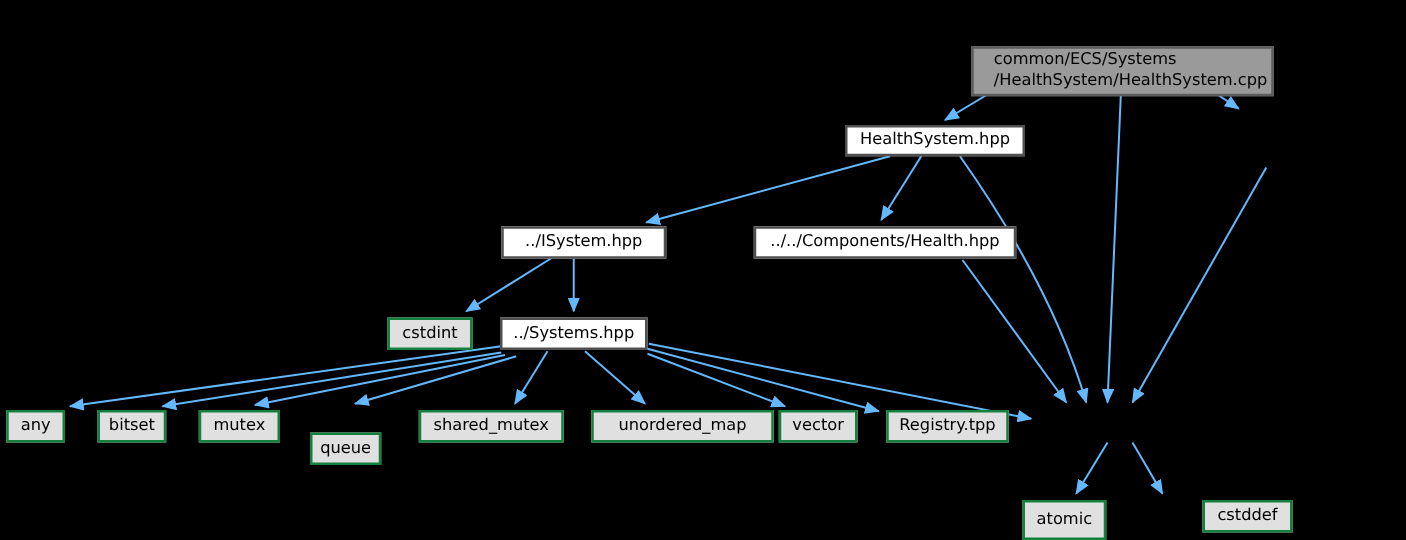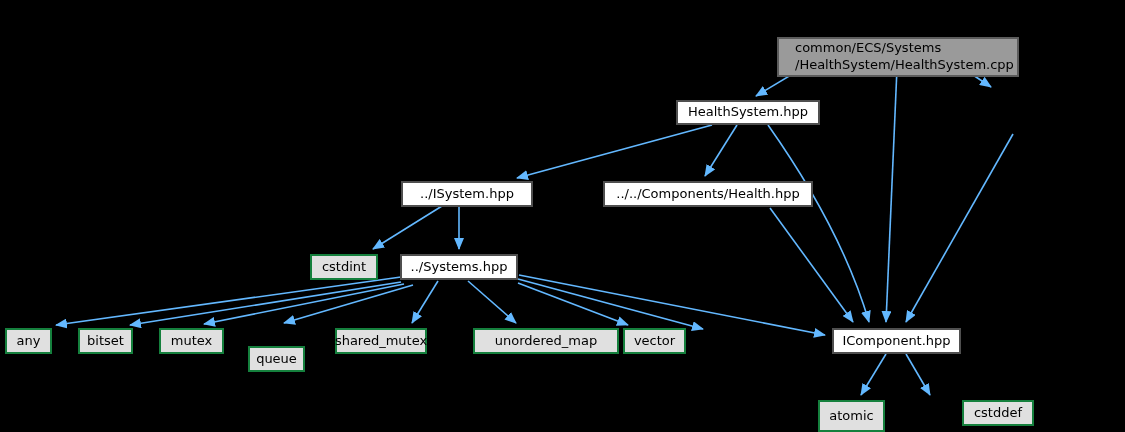--- a/index.html
+++ b/index.html
@@ -78,26 +78,26 @@
   <div class="node" style="left:400px;top:254px;width:118px;height:26px">../Systems.hpp</div>
 
   <div class="node system" style="left:5px;top:328px;width:47px;height:26px">any</div>
 
   <div class="node system" style="left:78px;top:328px;width:55px;height:26px">bitset</div>
 
   <div class="node system" style="left:159px;top:328px;width:65px;height:26px">mutex</div>
 
   <div class="node system" style="left:248px;top:346px;width:57px;height:26px">queue</div>
 
-  <div class="node system" style="left:335px;top:328px;width:92px;height:26px">shared_mutex</div>
+  <div class="node system" style="left:335px;top:328px;width:116px;height:26px">shared_mutex</div>
 
   <div class="node system" style="left:473px;top:328px;width:146px;height:26px">unordered_map</div>
 
   <div class="node system" style="left:623px;top:328px;width:63px;height:26px">vector</div>
 
+  <div class="node system" style="left:709px;top:328px;width:98px;height:26px">Registry.tpp</div>
 
-  <div class="node" style="left:832px;top:328px;width:129px;height:26px">IComponent.hpp</div>
 
   <div class="node system" style="left:818px;top:400px;width:67px;height:32px">atomic</div>
 
   <div class="node system" style="left:962px;top:400px;width:72px;height:26px">cstddef</div>
 
 </div>
 
 </body></html>

